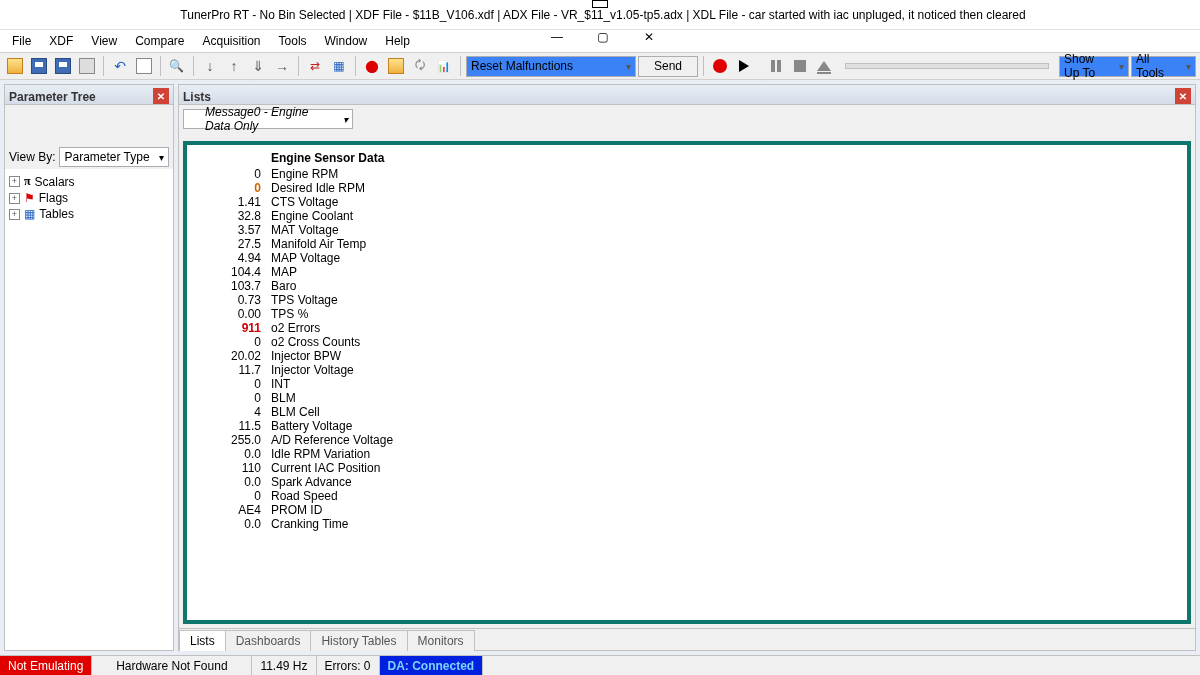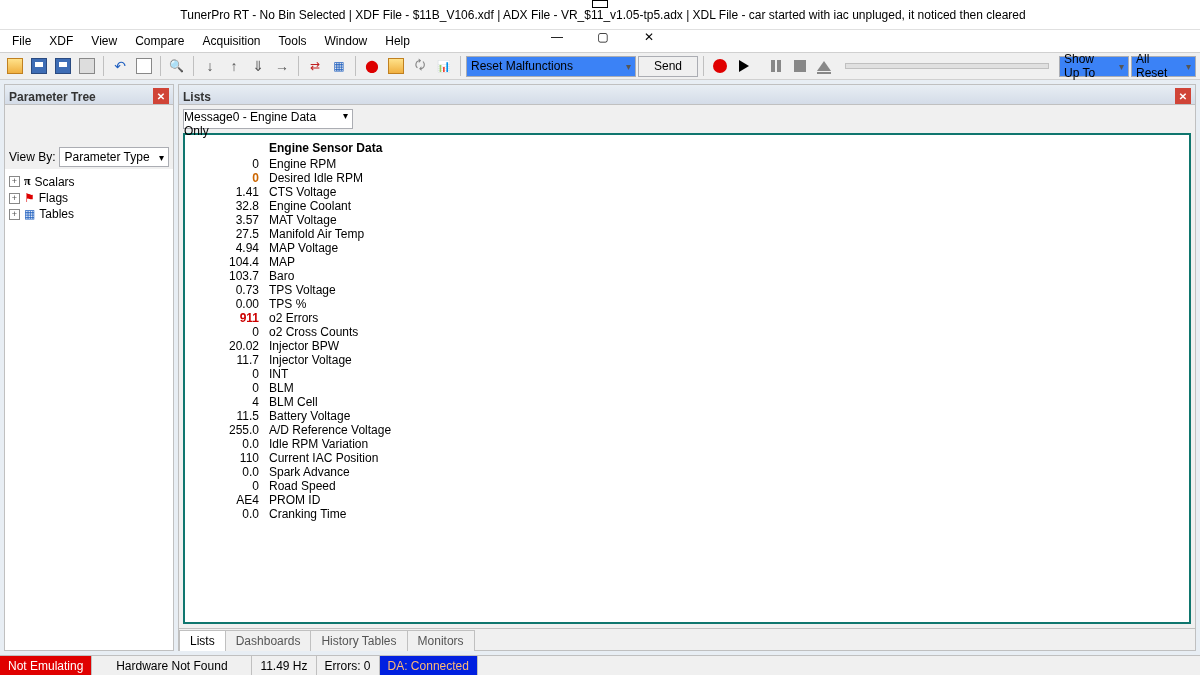--- a/index.html
+++ b/index.html
@@ -24,36 +24,36 @@
 .phdr .x { margin-left:auto; width:16px; height:16px; background:#d04437; color:#fff; display:flex; align-items:center; justify-content:center; font-size:10px; font-weight:bold; }
 .left { width:170px; }
 .viewby { height:24px; display:flex; align-items:center; padding:2px 4px; gap:4px; background:#f0f0f0;margin-top:40px; }
 .viewby .sel { flex:1; height:20px; border:1px solid #abadb3; background:#fff; padding:0 16px 0 4px; position:relative; display:flex; align-items:center; }
 .viewby .sel::after { content:"▾"; position:absolute; right:4px; font-size:10px; }
 .tree { flex:1; background:#fff; padding:4px; }
 .tnode { display:flex; align-items:center; gap:4px; padding:1px 0; }
 .tplus { width:11px; height:11px; border:1px solid #888; display:flex; align-items:center; justify-content:center; font-size:9px; line-height:1; color:#555; }
 .right { flex:1; }
 .selrow { padding:4px; }
-.selrow .sel { width:170px; height:20px; border:1px solid #abadb3; background:#fff; padding:0 16px 0 0; position:relative; display:flex; align-items:flex-start; }
+.selrow .sel { width:170px; height:20px; border:1px solid #abadb3; background:#fff; padding:0 16px 0 21px; position:relative; display:flex; align-items:center;font-style:italic; }
 .selrow .sel::after { content:"▾"; position:absolute; right:4px; font-size:10px; }
-.listarea { flex:1; overflow:auto; background:#fff; border:2px solid #0f766e; margin:0 4px 4px 4px; padding:6px 4px; }
+.listarea { flex:1; overflow:auto; background:#fff; border:4px solid #0f766e; margin:8px 4px 4px 4px; padding:6px 4px; }
 .lhdr { font-weight:bold; text-align:left; padding-left:80px; margin-bottom:2px; }
 .lrow { display:flex; gap:10px; line-height:14px; padding:0; }
 .lval { width:70px; text-align:right; }
 .lname { flex:1; }
 .orange { color:#cc6600; font-weight:bold; }
 .red { color:#cc0000; font-weight:bold; }
 .tabs { height:22px; display:flex; border-top:1px solid #c0c0c0; background:#f0f0f0; align-items:flex-end; }
 .tab { padding:3px 10px; border:1px solid #c0c0c0; border-bottom:none; background:#fff; margin-right:-1px; position:relative; top:1px; }
 .tab.inact { background:#f0f0f0; color:#555; }
 .status { height:20px; border-top:1px solid #c0c0c0; display:flex; align-items:stretch; background:#f0f0f0; }
 .status div { padding:2px 8px; border-right:1px solid #c0c0c0; display:flex; align-items:center; }
 .status .notemul { background:#e00000; color:#fff; }
-.status .da { background:#0020e0; color:#fdba74; }
+.status .da { background:#0020e0; color:#7dd3fc;font-weight:bold; }
 
 .ic { display:inline-block; width:16px; height:16px; }
 .ic-open { background:linear-gradient(#ffe28a,#f0b040); border:1px solid #c08020; }
 .ic-save { background:#3e6db5; border:1px solid #2a4a80; position:relative; }
 .ic-save::after { content:""; position:absolute; inset:3px 3px 6px 3px; background:#fff; }
 .ic-print { background:#ddd; border:1px solid #888; }
 .ic-undo { color:#2060c0; font-size:14px; }
 .ic-doc { background:#fff; border:1px solid #888; }
 .ic-arrow { color:#555; font-size:14px; }
 .ic-rec { width:14px; height:14px; border-radius:50%; background:#e00000; }
@@ -173,21 +173,21 @@
       <span class="ic-stop"></span>
     </div>
   <div class="tbtn">
       <span class="ic-eject"></span>
     </div>
   <div style="flex:1;height:6px;background:#e0e0e0;margin:0 8px;border:1px solid #c0c0c0"></div>
   <div class="tsel" style="width:70px">
       <span>Show Up To</span>
     </div>
   <div class="tsel" style="width:65px">
-      <span>All Reset</span>
+      <span>All Tools</span>
     </div>
 </div>
 
 <div class="body">
   <div class="panel left">
     <div class="phdr">
       <span>Parameter Tree</span>
       <div class="x">✕</div>
     </div>
     <div class="viewby">

